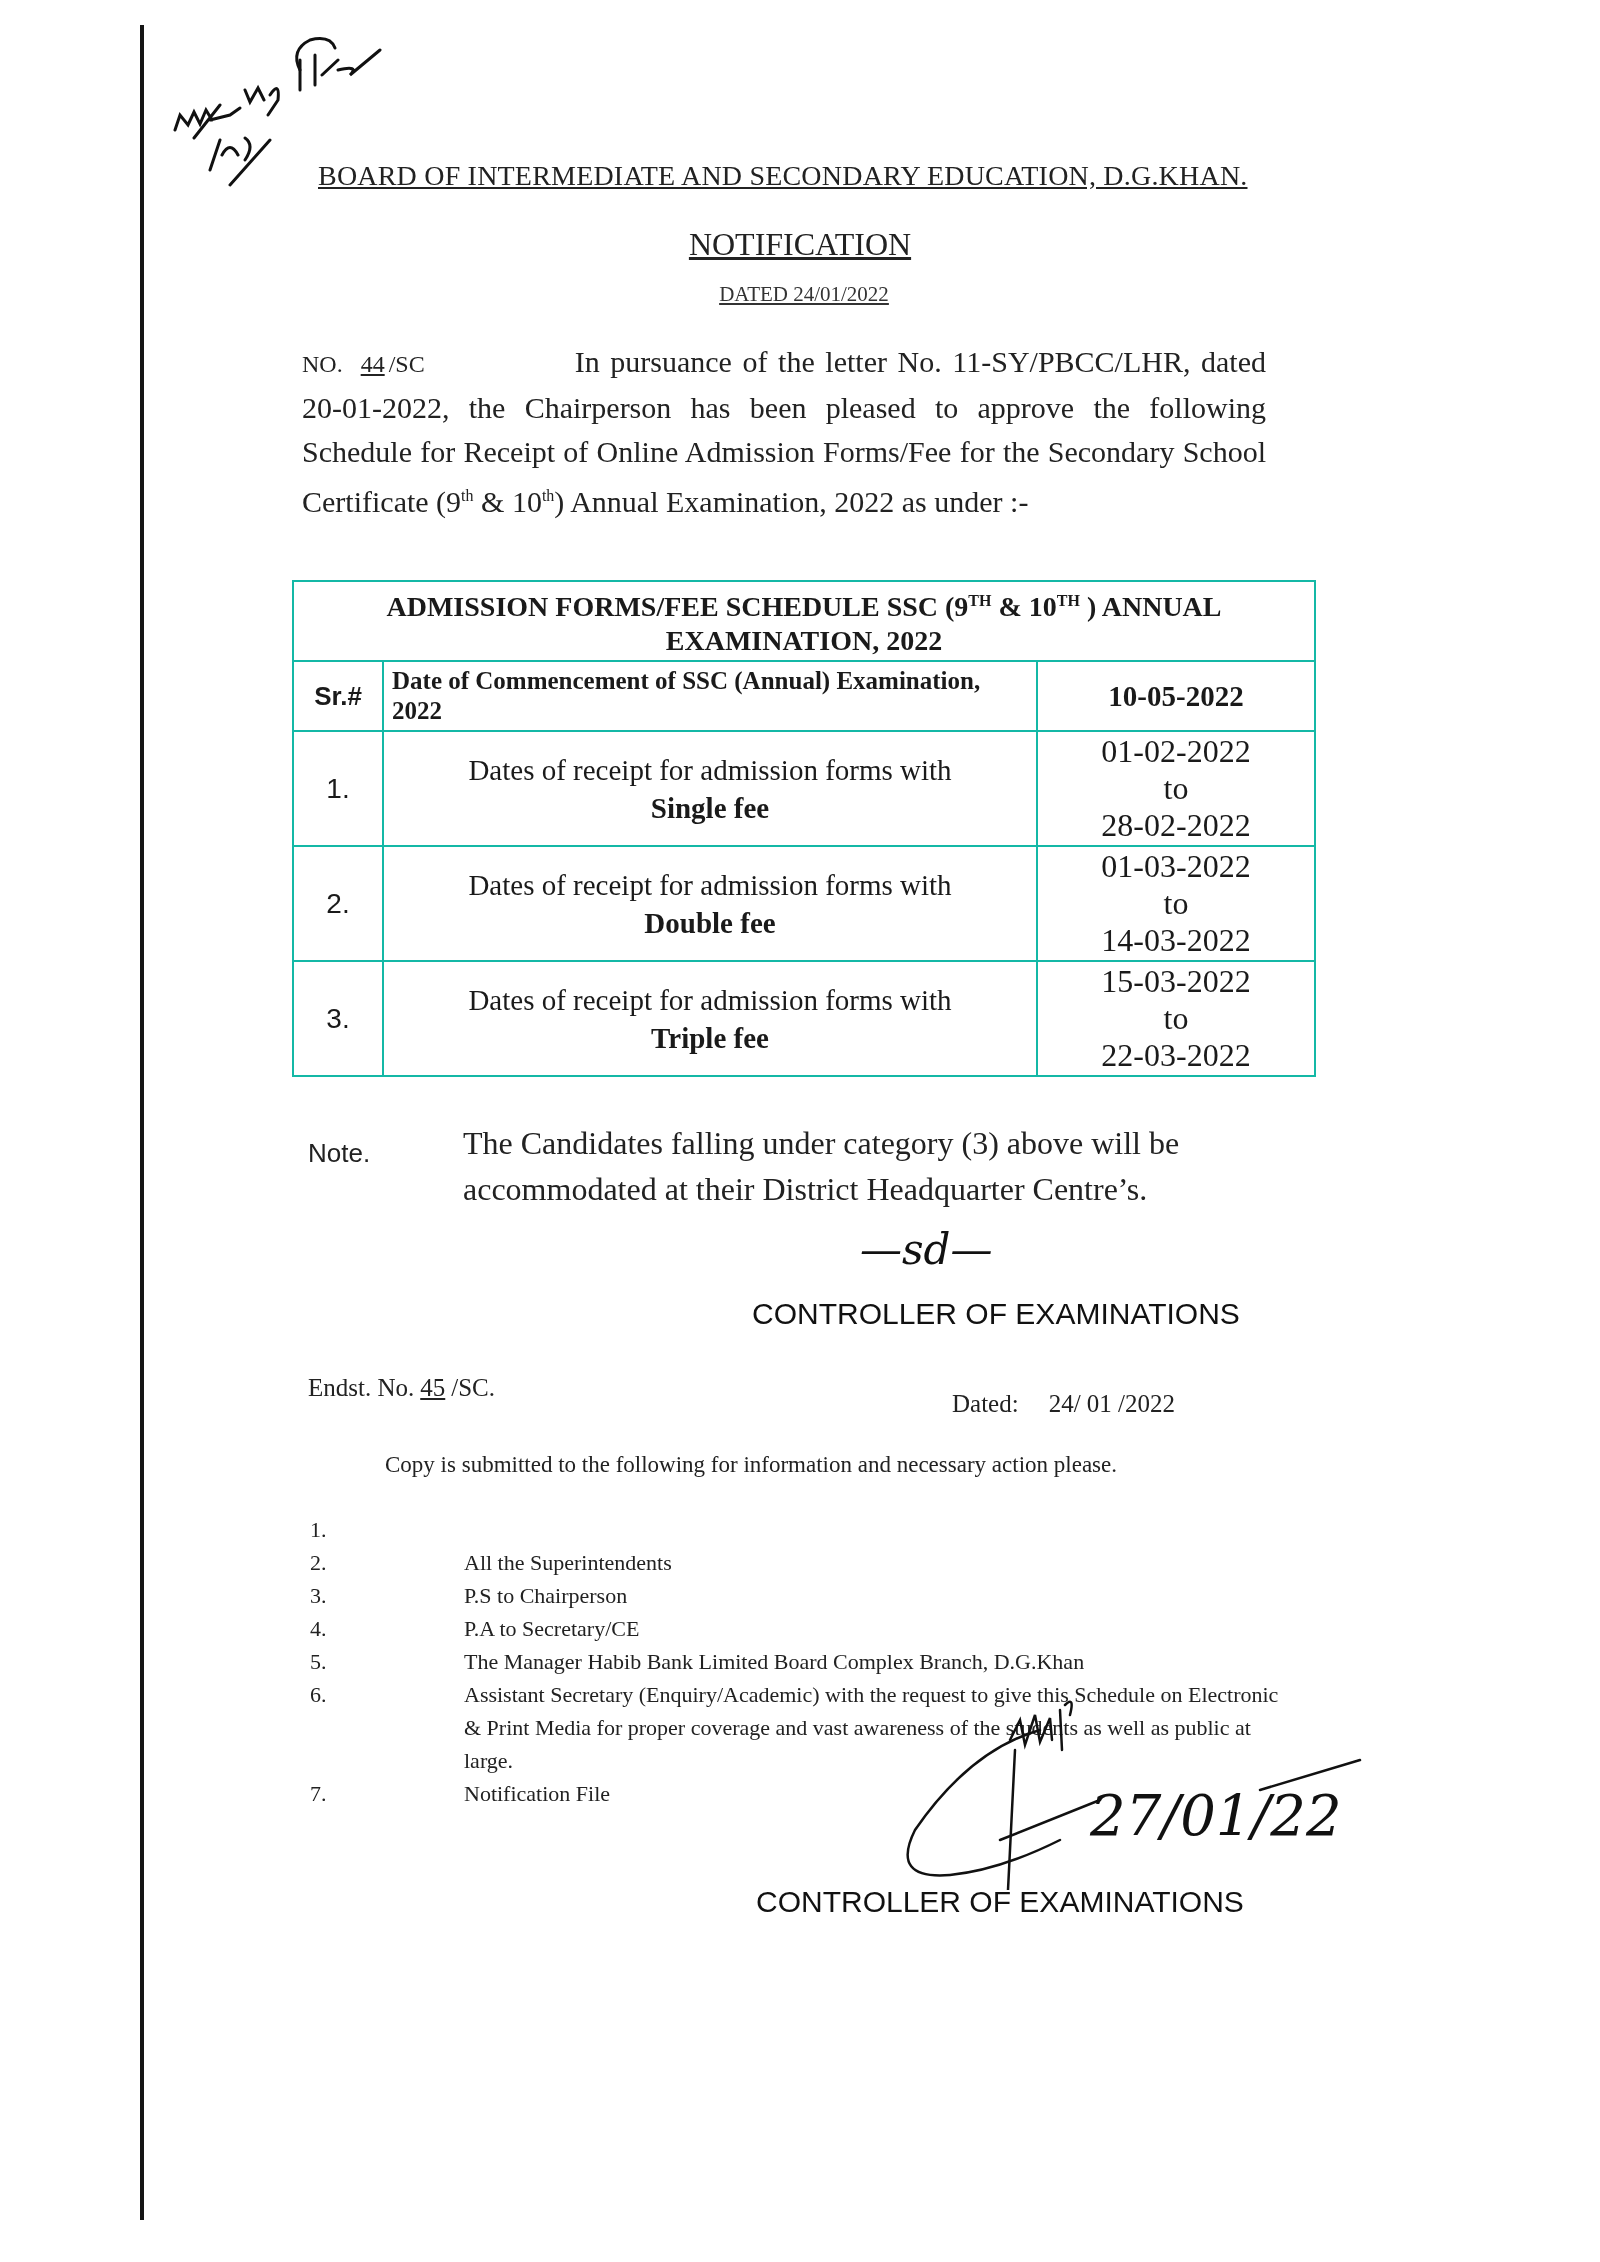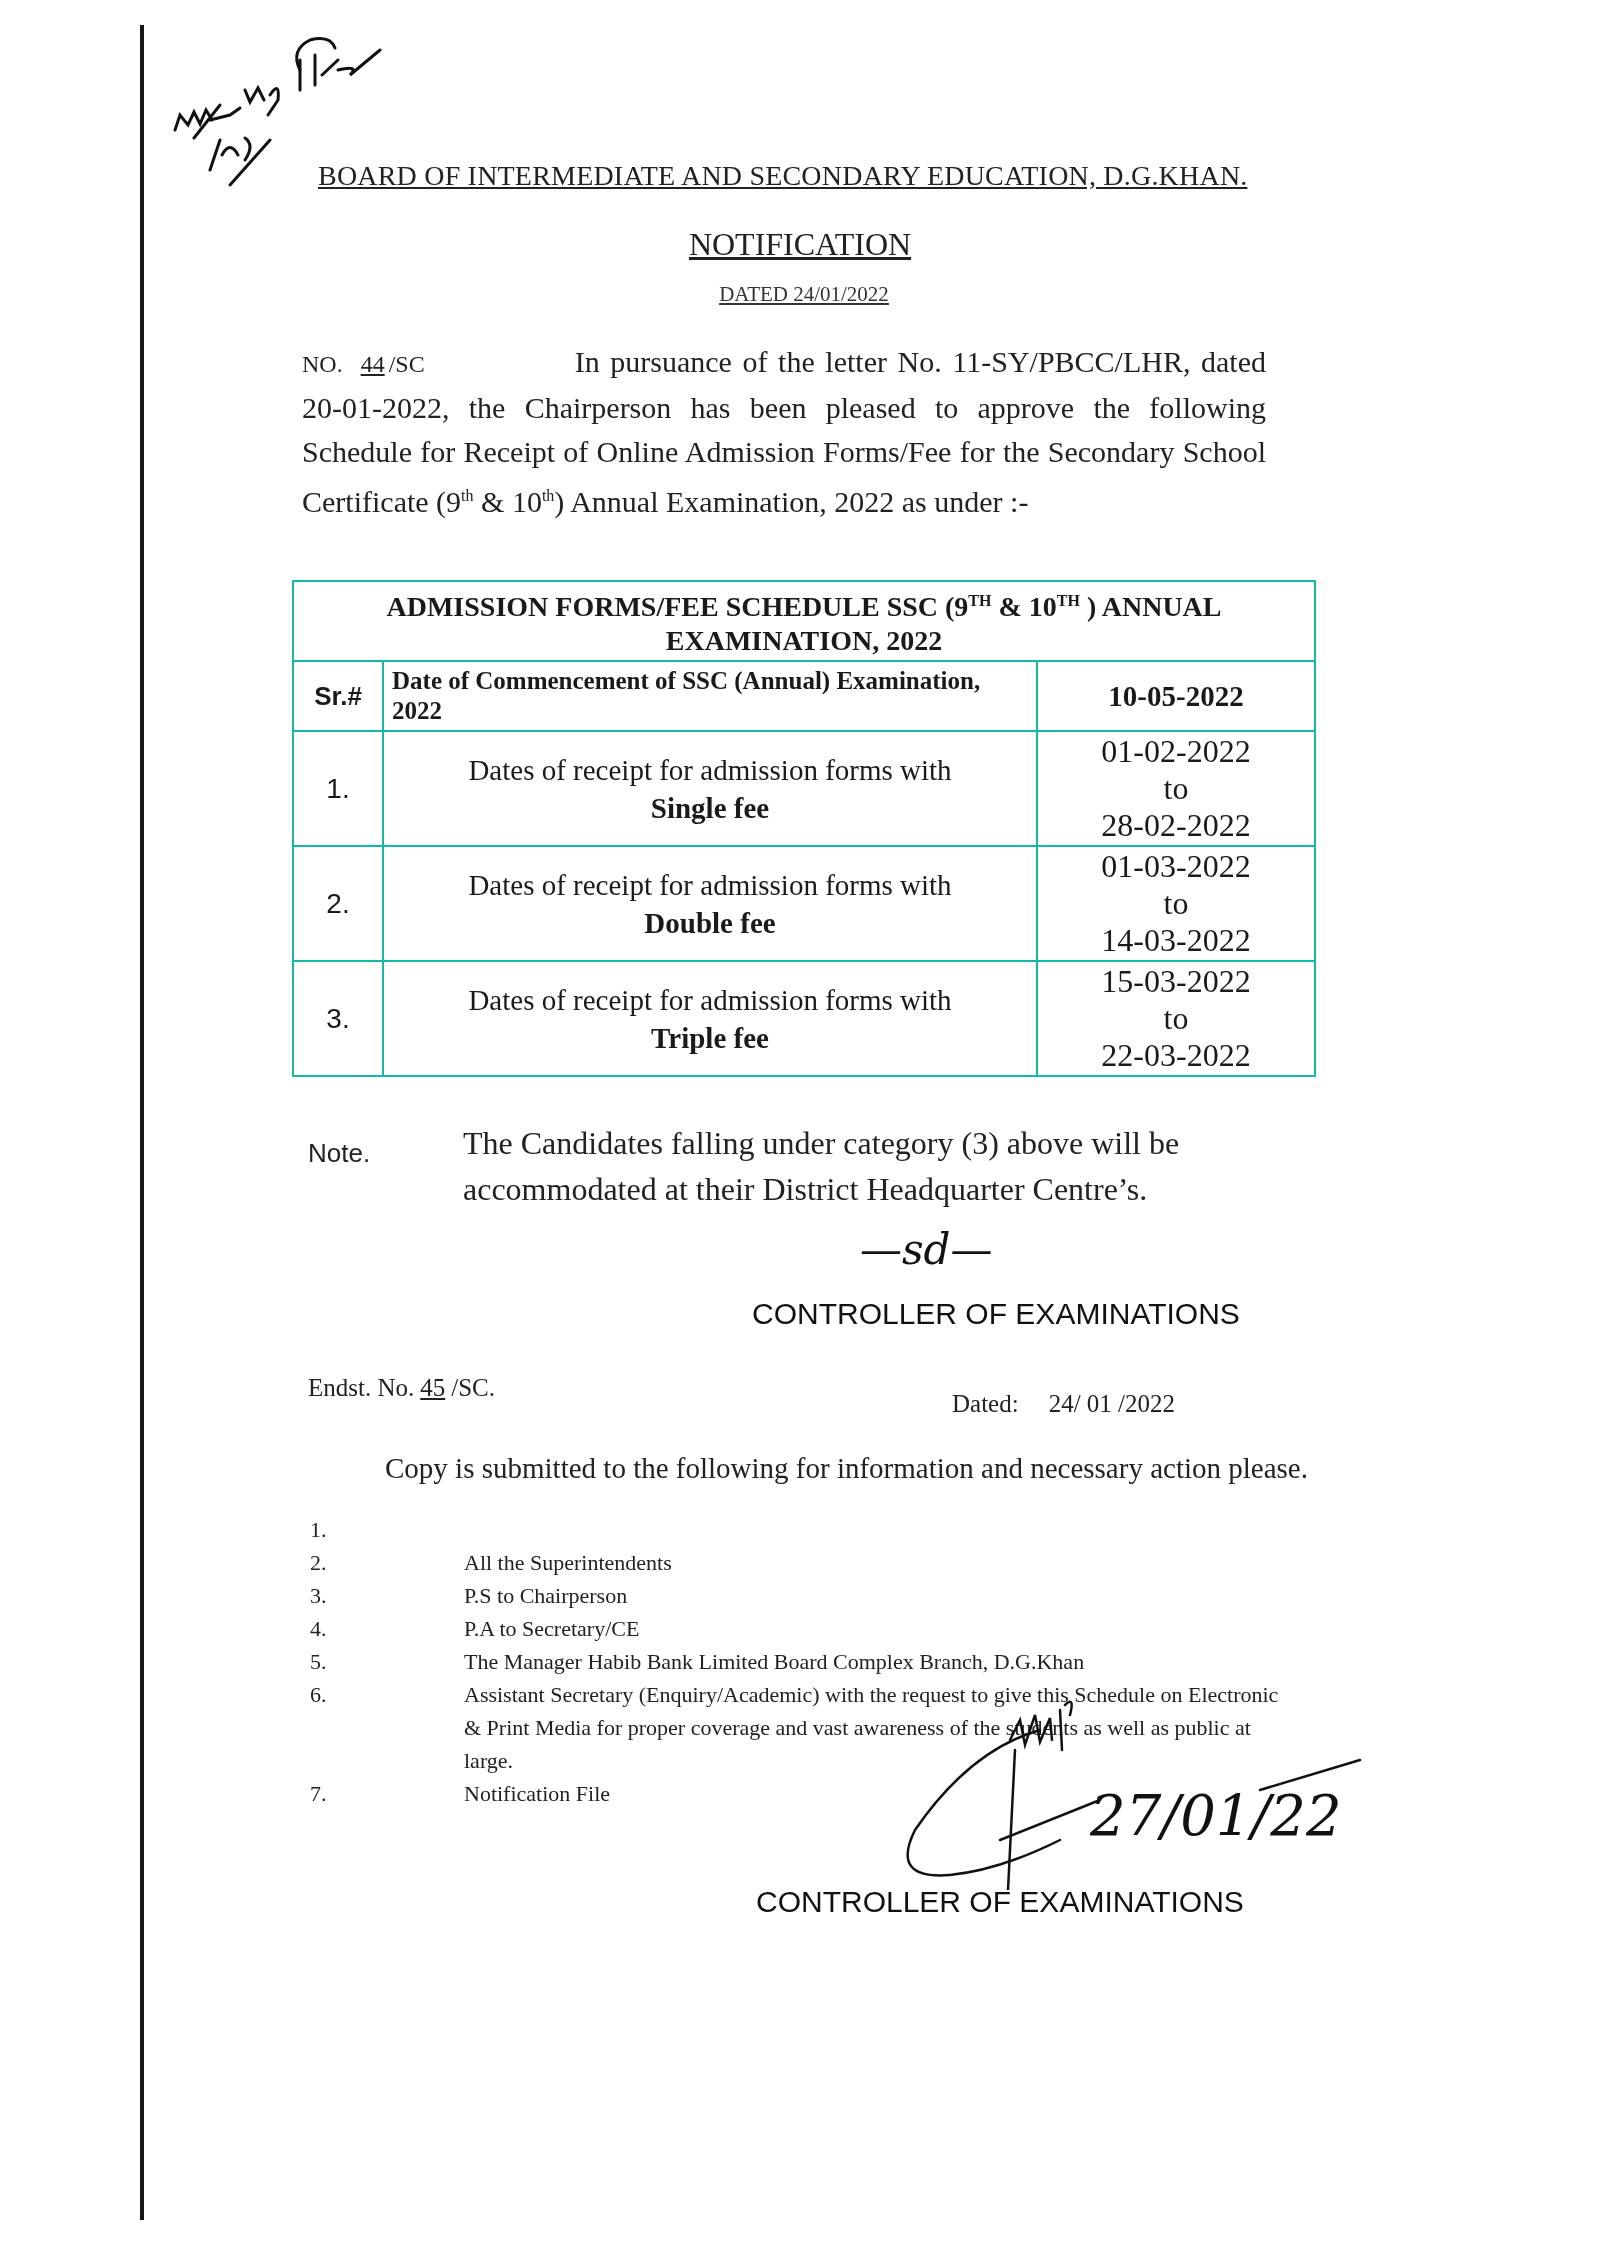--- a/index.html
+++ b/index.html
@@ -28,21 +28,21 @@
   .t-row td { height:106px; }
   .note-lbl { left:308px; top:1138px; font-size:26px; font-family:"Liberation Sans", sans-serif; color:#222; }
   .note-txt { left:463px; top:1120px; width:820px; font-size:32px; line-height:46px; color:#222; }
   .sd { left:860px; top:1225px; font-size:42px; }
   .ctrl { font-family:"Liberation Sans", sans-serif; font-weight:normal; font-size:30px; color:#111; }
   .ctrl1 { left:752px; top:1297px; }
   .ctrl2 { left:756px; top:1885px; }
   .endst { left:308px; top:1374px; font-size:25px; color:#222; }
   .dated { left:952px; top:1365px; font-size:25px; color:#222;margin-top:25px; }
   .dated span { margin-left:30px; }
-  .copy { left:385px; top:1452px; font-size:29px; color:#222; }
+  .copy { left:385px; top:1452px; font-size:23px; color:#222; }
   .clist { left:310px; top:1513px; font-size:22px; color:#222; }
   .clist .item { display:flex; line-height:33px; }
   .clist .num { width:154px; }
   .clist .txt { width:830px; }
   .sig-bottom { left:890px; top:1690px; }
 </style>
 </head>
 <body>
 
 <div class="abs margin-line"></div>

